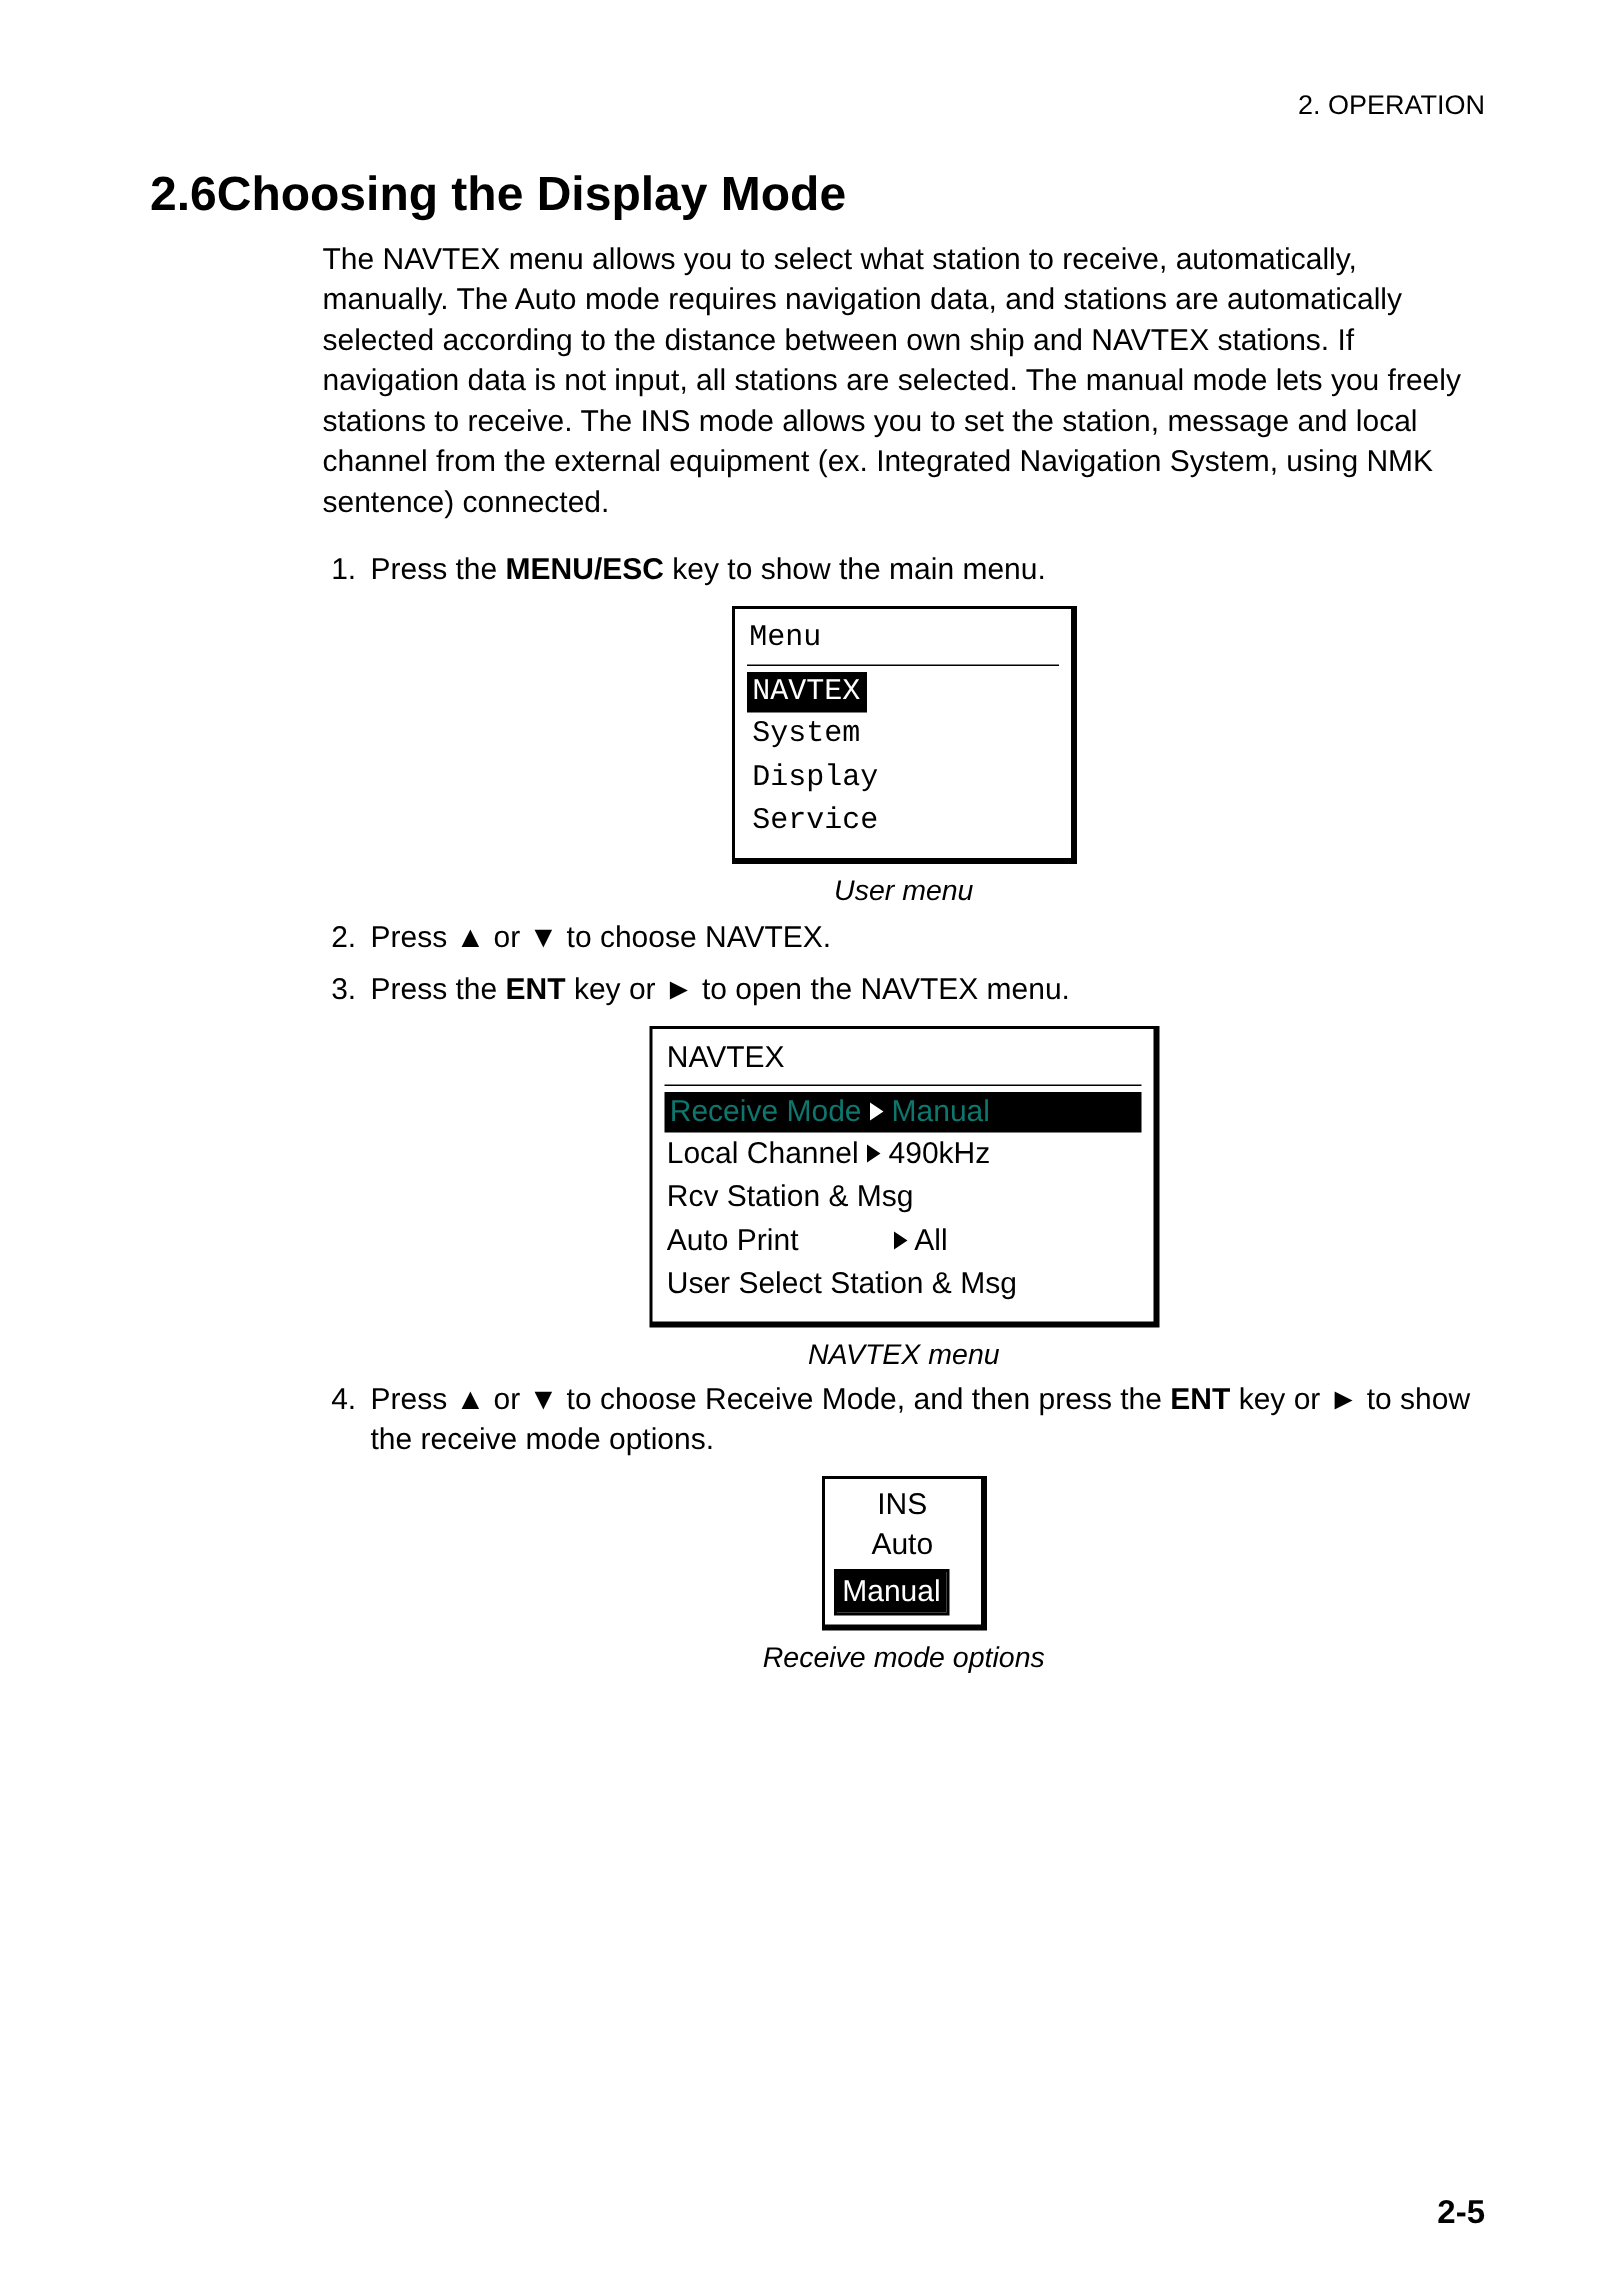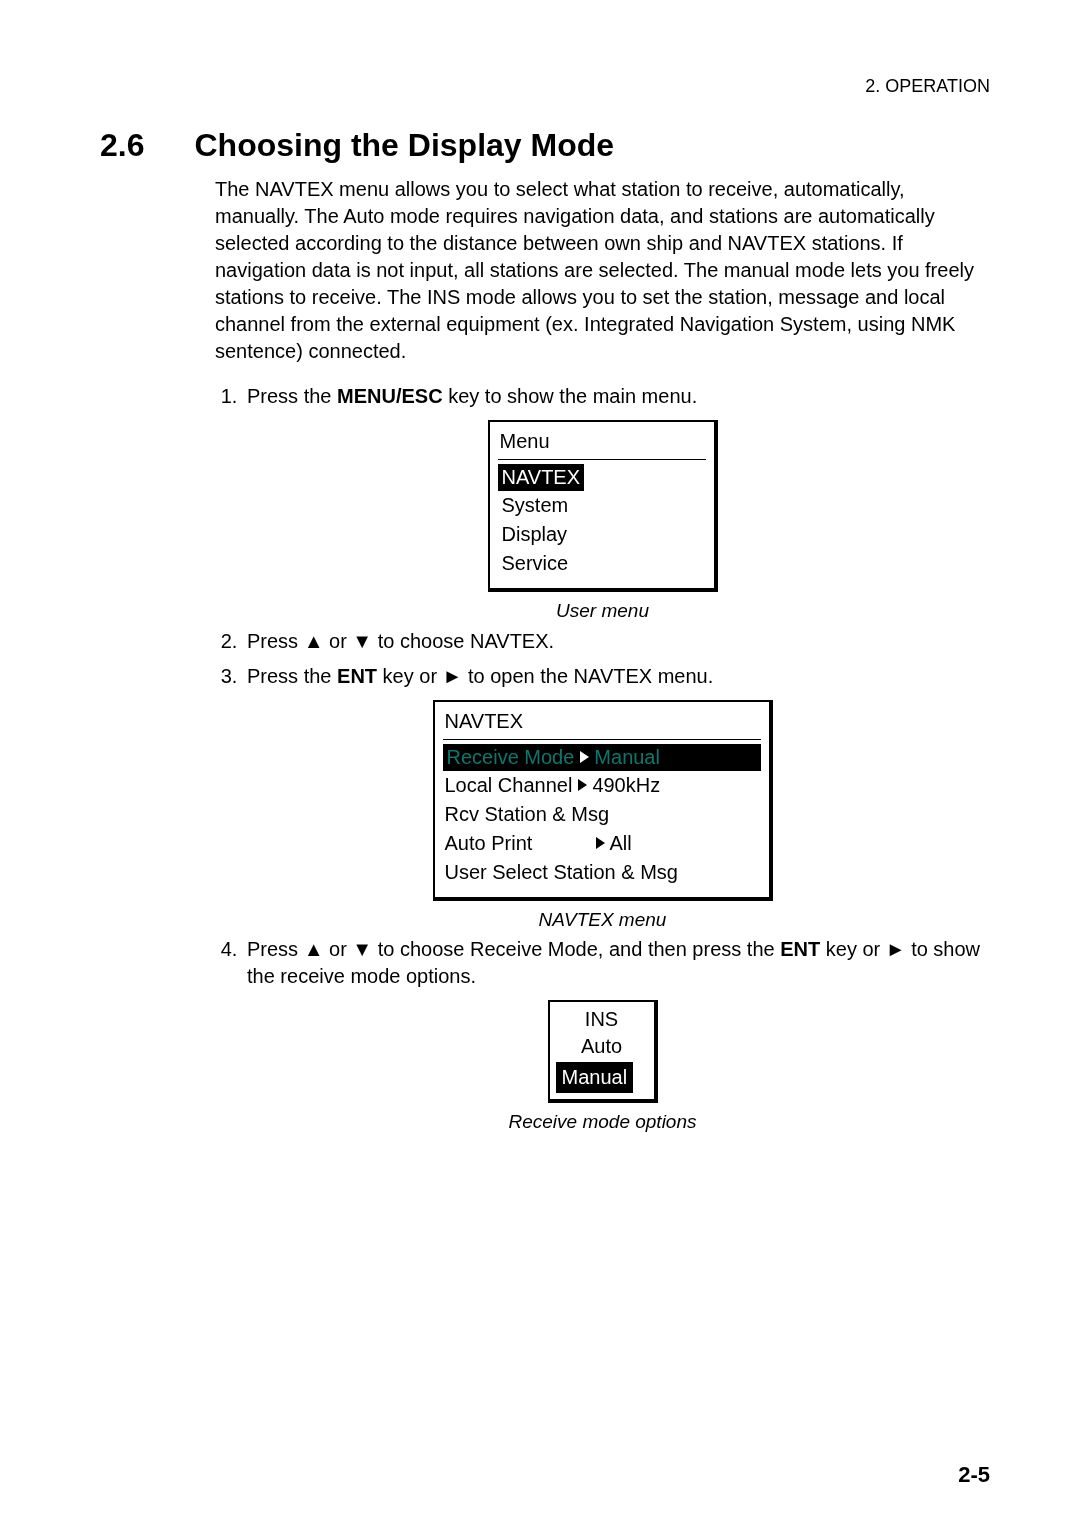--- a/index.html
+++ b/index.html
@@ -6,31 +6,30 @@
     margin: 0;
     padding: 0;
     background: #fff;
     font-family: Arial, Helvetica, sans-serif;
     color: #000;
   }
   .page {
     width: 1080px;
     height: 1528px;
     box-sizing: border-box;
-    padding: 76px 90px 40px 90px;
+    padding: 60px 90px 40px 90px;
     position: relative;
   }
   .running-head {
     text-align: right;
     font-size: 18px;
     margin-bottom: 30px;
   }
   .section-heading {
     display: flex;
-    gap: 50px;
     font-size: 32px;
     font-weight: bold;
     margin: 10px 0 12px 10px;
   }
   .body-indent {
     margin-left: 125px;
     font-size: 20px;
     line-height: 1.35;
   }
   .intro {
@@ -61,20 +60,21 @@
   
   .menu-box {
     border: 2px solid #000;
     border-right-width: 4px;
     border-bottom-width: 4px;
     background: #fff;
     font-size: 20px;
     width: 230px;
     box-sizing: border-box;
     padding: 4px 8px 10px 8px;
+    font-family: Liberation Mono, monospace;
   }
   .menu-title {
     padding: 2px 2px 4px 2px;
     border-bottom: 1px solid #000;
     margin-bottom: 4px;
   }
   .menu-item {
     padding: 1px 4px;
     white-space: nowrap;
   }

